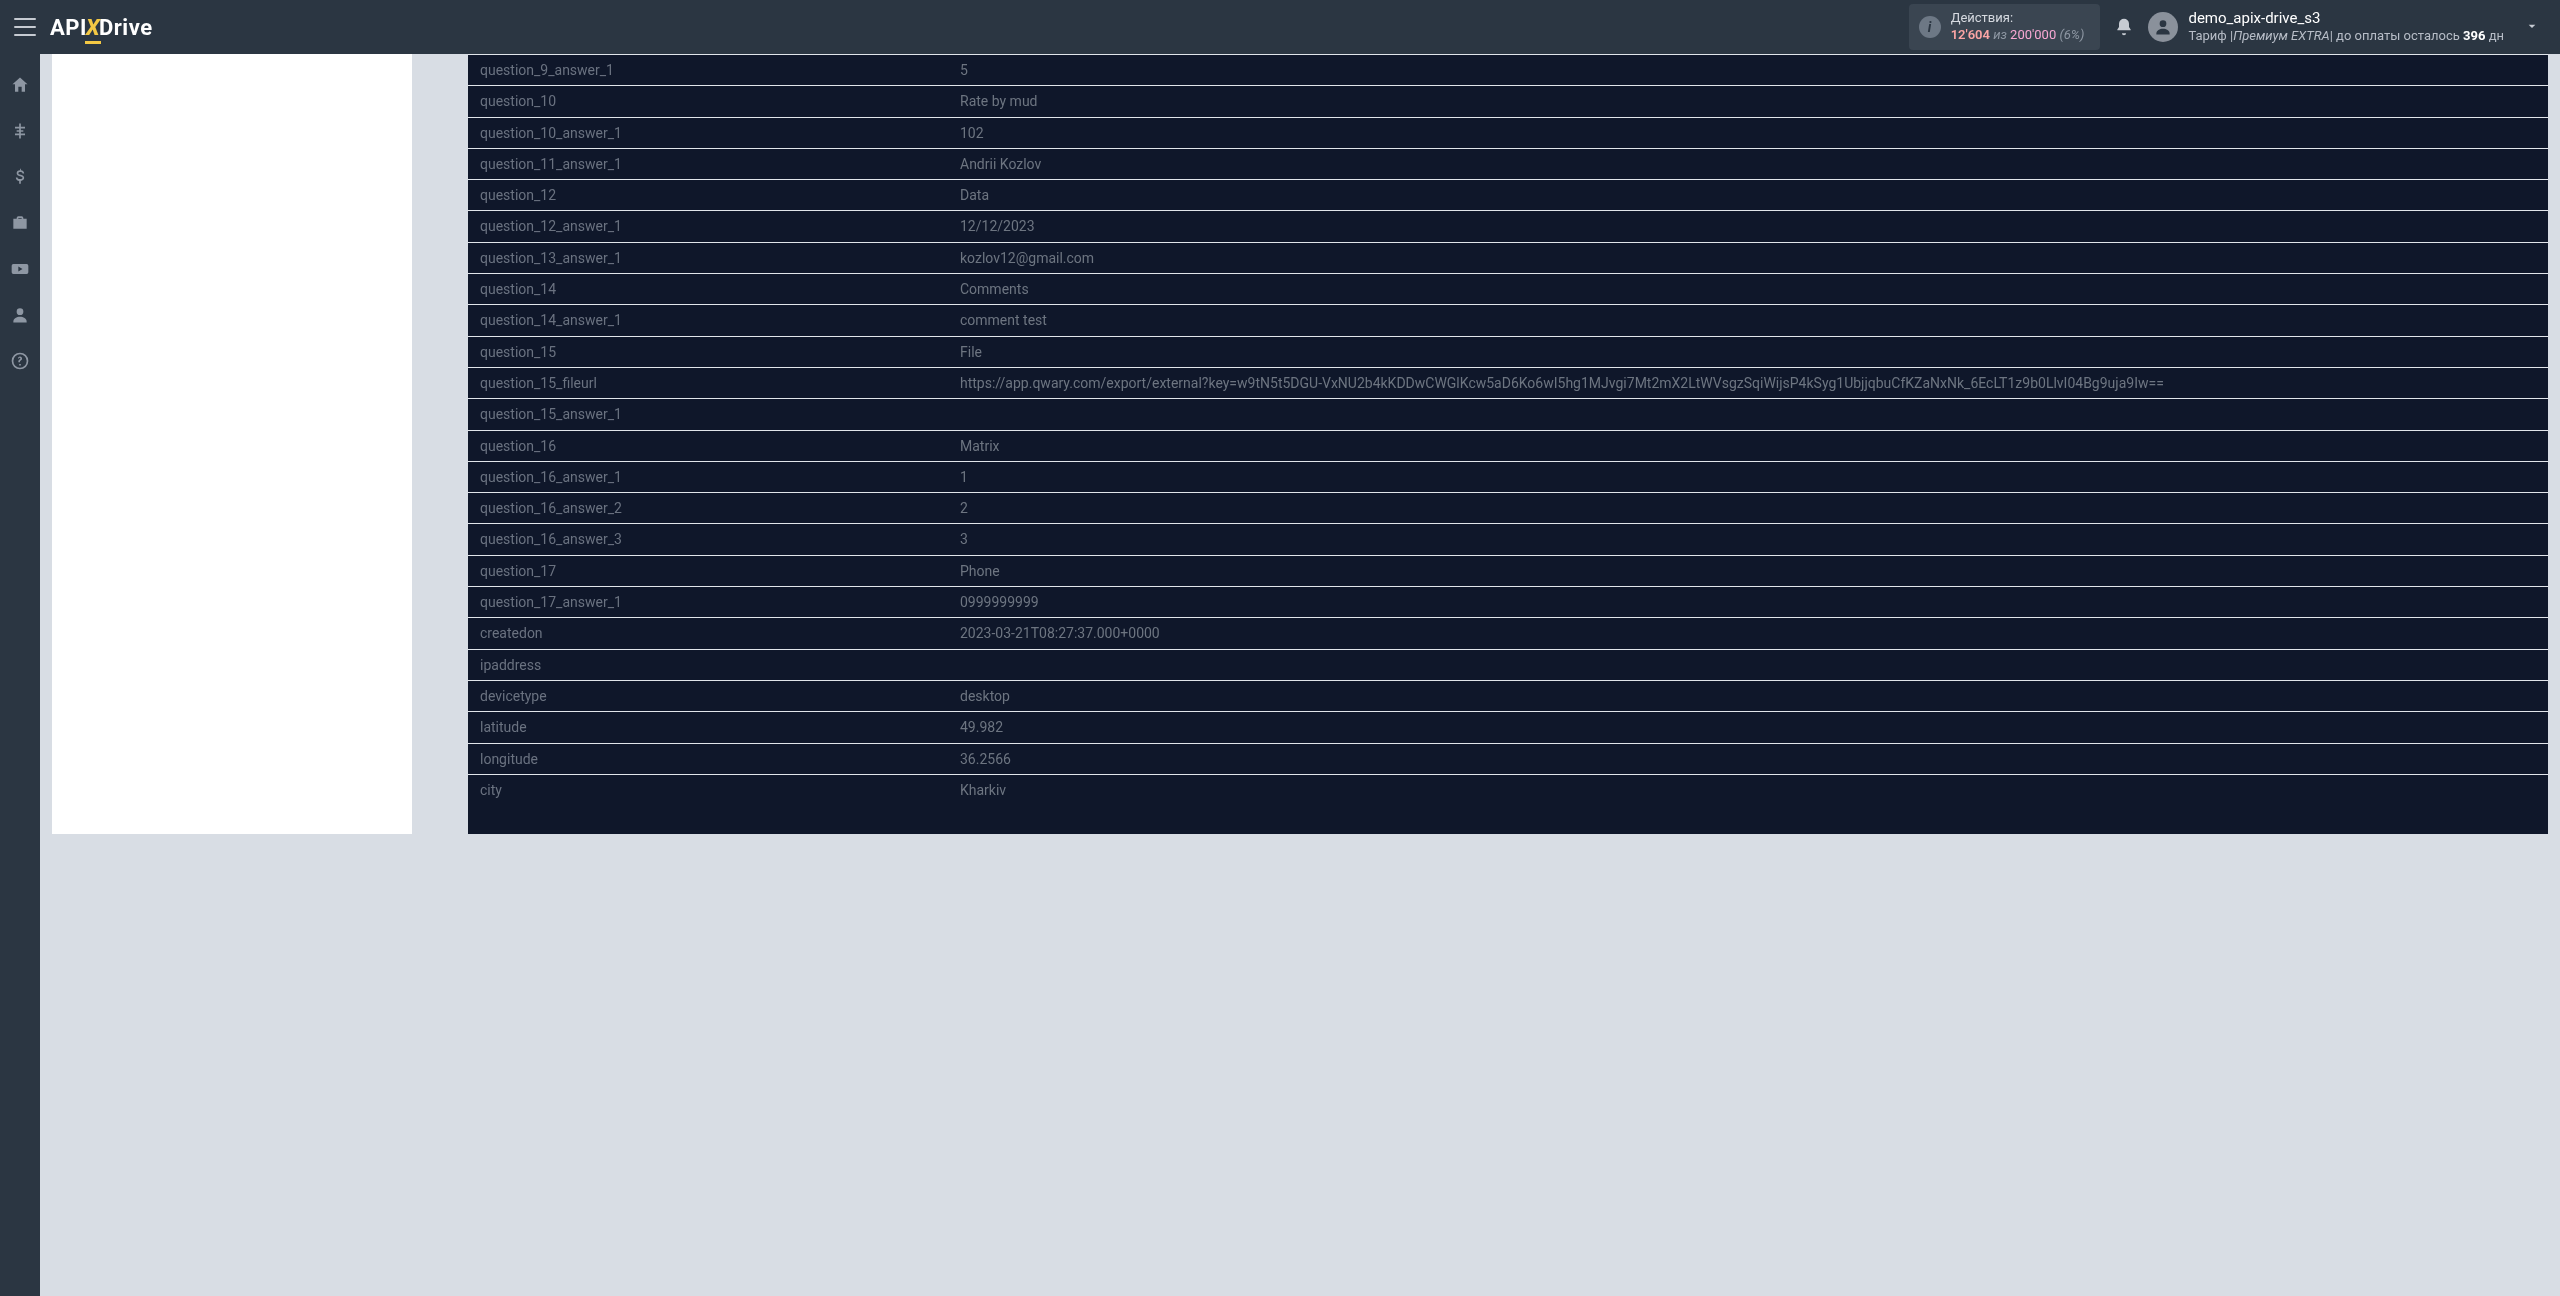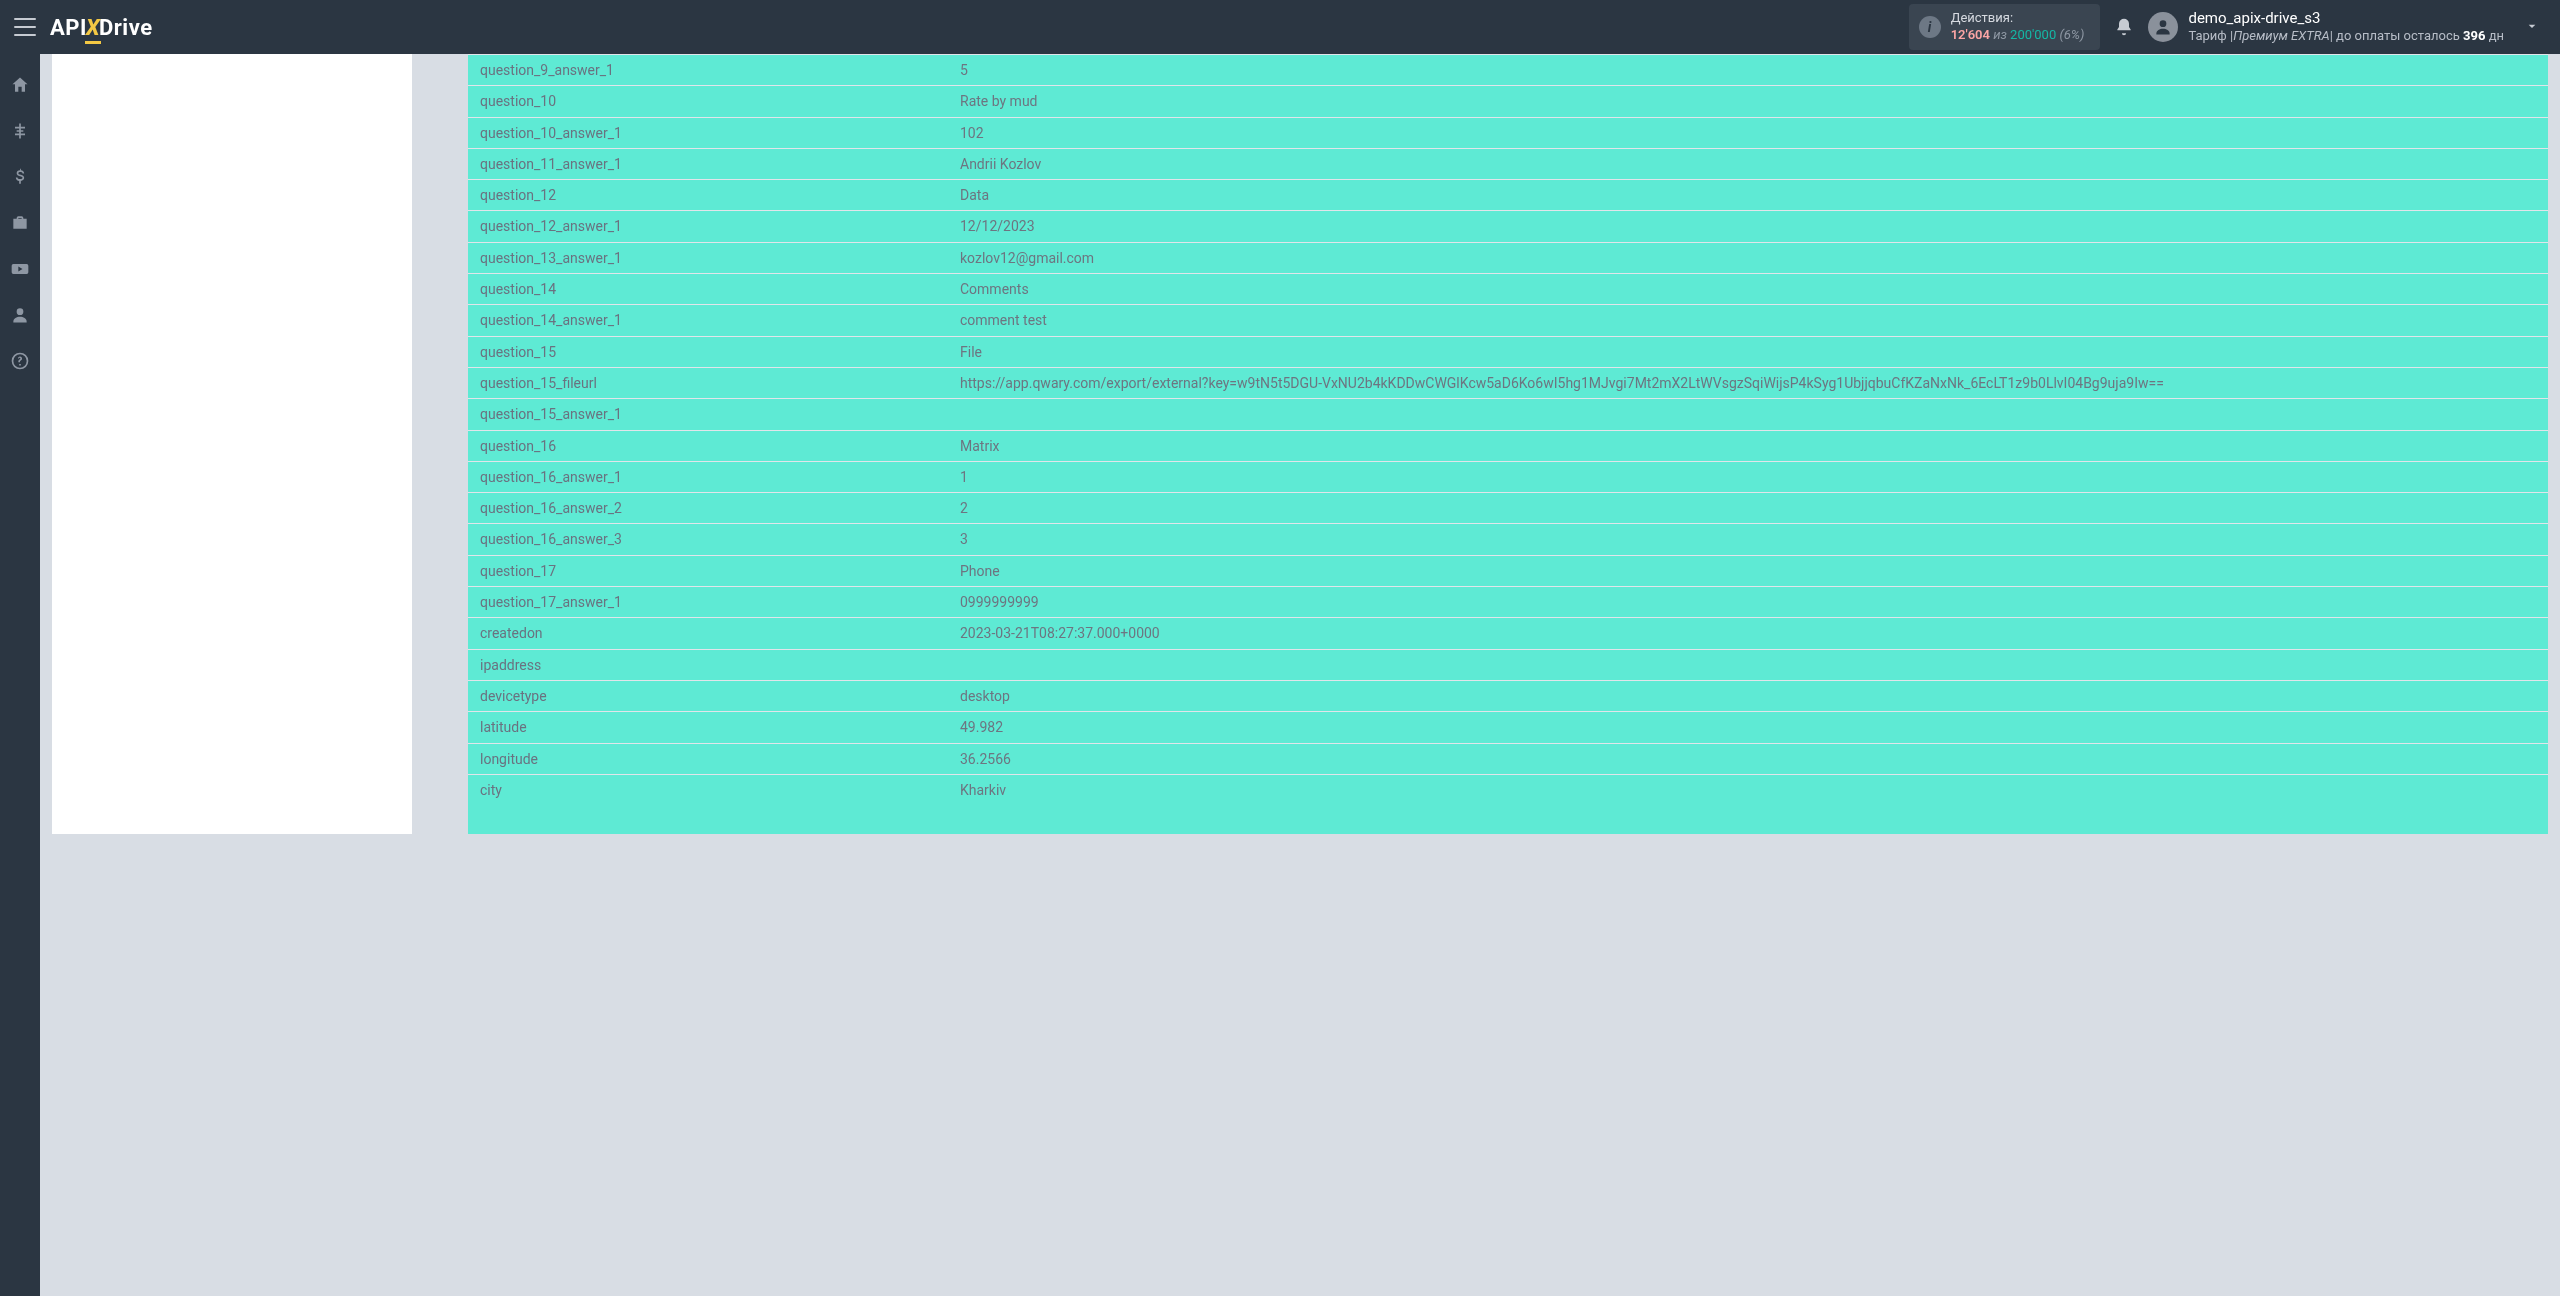--- a/index.html
+++ b/index.html
@@ -58,21 +58,21 @@
 .info-icon {
   width: 22px; height: 22px; border-radius: 50%;
   background: #6d7885; color: #2b3642;
   display: flex; align-items: center; justify-content: center;
   font-style: italic; font-weight: 700; font-size: 14px;
 }
 .actions-text { font-size: 13px; line-height: 1.3; }
 .actions-line1 { color: #d6dae0; }
 .actions-line2 .green { color: #fca5a5; font-weight: 600; }
 .actions-line2 .iz { color: #8e97a3; font-style: italic; }
-.actions-line2 .total { color: #14b8a6; margin-top: 15px; }
+.actions-line2 .total { color: #f9a8d4; margin-top: 15px; }
 .actions-line2 .pct { color: #8e97a3; font-style: italic; }
 .bell {
   width: 20px; height: 20px; cursor: pointer;
 }
 .avatar {
   width: 30px; height: 30px; border-radius: 50%;
   background: #8a919b;
   display: flex; align-items: center; justify-content: center;
 }
 .user-block { display: flex; align-items: center; gap: 10px; cursor: pointer; }
@@ -105,21 +105,21 @@
 .panels { display: flex; gap: 0; }
 .panel-left {
   width: 360px;
   background: #fff;
   border-radius: 0;
   min-height: 780px;
   margin-right: 56px;
 }
 .panel-right {
   flex: 1;
-  background: #5eead4;
+  background: #0f172a;
   border-radius: 0;
   padding: 0;
 }
 .data-table { width: 100%; border-collapse: collapse; }
 .data-table tr { border-top: 1px solid #e1e5ea; }
 .data-table td {
   padding: 5px 12px;
   font-size: 14px;
   color: #6a7280;
   vertical-align: top;

